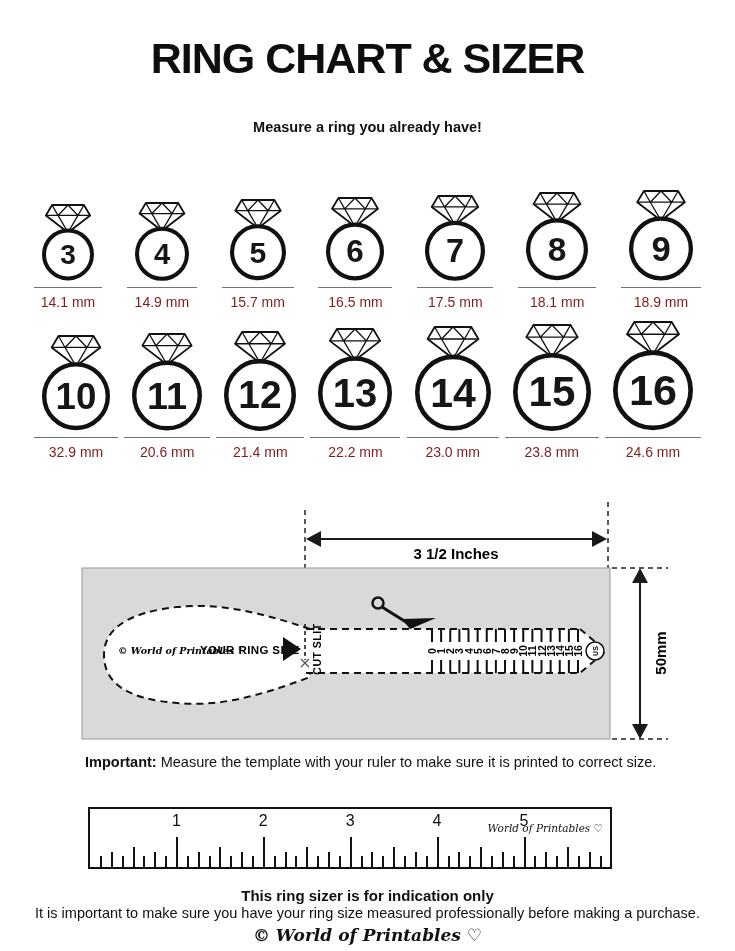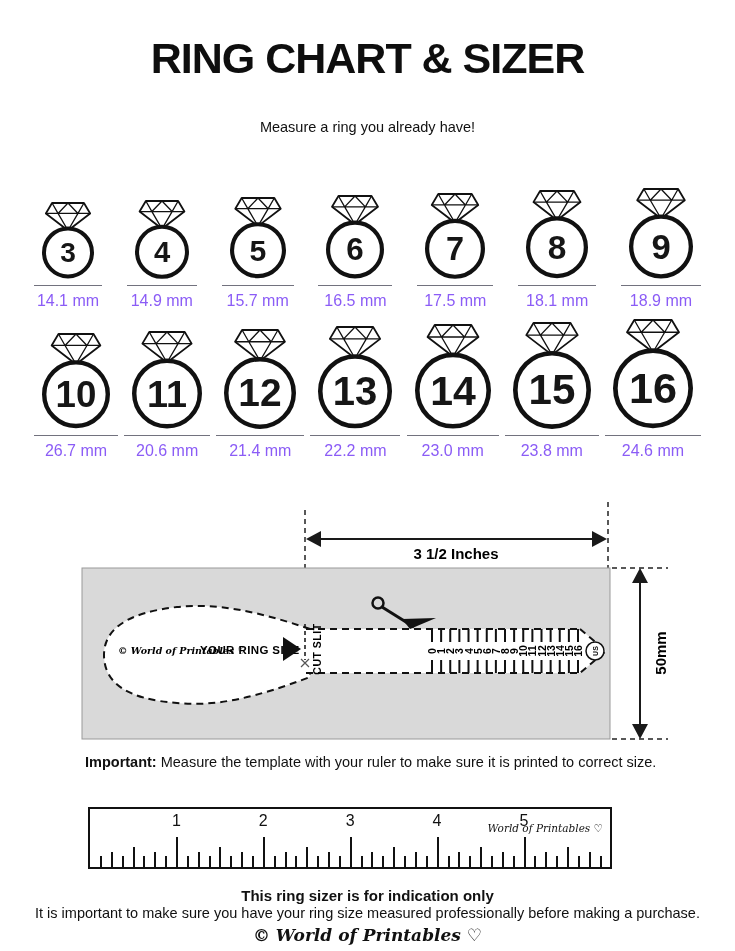--- a/index.html
+++ b/index.html
@@ -3,28 +3,28 @@
 <meta charset="utf-8">
 <style>
   html,body{margin:0;padding:0;background:#fff;}
   .page{position:relative;width:735px;height:951px;background:#fff;overflow:hidden;
         font-family:"Liberation Sans",sans-serif;color:#111;margin-top:12px;}
   .abs{position:absolute;}
   
   .title{top:22px;left:0;width:735px;text-align:center;font-size:43px;font-weight:800;
          letter-spacing:-1px;color:#0e0e0e;}
   .intro{top:105px;left:0;width:735px;text-align:center;font-size:14.5px;line-height:20px;}
-  .intro .lead{font-weight:400;}
+  .intro .lead{font-weight:700;}
   
   .ring-row{left:34px;width:667px;display:flex;justify-content:space-between;align-items:flex-end;}
   .row1{top:170px;height:128px;}
   .row2{top:303px;height:145px;}
   .ring{display:flex;flex-direction:column;align-items:center;}
   .ring-line{height:1px;background:#72727e;margin-top:3px;}
-  .ring-mm{font-size:16px;margin-top:6px;color:#8b5cf6;}
+  .ring-mm{font-size:14px;margin-top:6px;color:#7f1d1d;}
   
   .sizer{top:490px;left:0;}
   svg{font-family:"Liberation Sans",sans-serif;}
   
   .important{top:742px;left:85px;font-size:14.5px;text-align:right;}
   .important b{font-weight:700;}
   
   .ruler{top:795px;left:88px;width:520px;height:58px;border:2px solid #111;background:#fff;}
   .tick{position:absolute;bottom:0;width:2px;background:#111;}
   .ruler-num{position:absolute;top:3px;font-size:16px;color:#111;}
@@ -120,21 +120,21 @@
     </div>
   <div class="abs ring-row row2">
       <div class="ring">
         <svg width="78" height="100" viewBox="0 0 78 100">
           <path d="M21.468,2 L56.532,2 L63.35,13.473720000000002 L39,32.194 L14.649999999999999,13.473720000000002 Z" fill="none" stroke="#111" stroke-width="1.8" stroke-linejoin="round"></path>
           <path d="M14.649999999999999,13.473720000000002 H63.35 M21.468,2 L28.042499999999997,13.473720000000002 L39,2 L49.9575,13.473720000000002 L56.532,2 M28.042499999999997,13.473720000000002 L39,32.194 M49.9575,13.473720000000002 L39,32.194" fill="none" stroke="#111" stroke-width="1.3" stroke-linejoin="round"></path>
           <circle cx="39" cy="62.194" r="31.8" fill="#fff" stroke="#111" stroke-width="4.4"></circle>
           <text x="39" y="62.194" text-anchor="middle" dominant-baseline="central" font-size="36.7" font-weight="700" fill="#161616">10</text>
         </svg>
         <div class="ring-line" style="width: 84px;"></div>
-        <div class="ring-mm">26.7 mm</div>
+        <div class="ring-mm">32.9 mm</div>
       </div>
       <div class="ring">
         <svg width="80" height="102" viewBox="0 0 80 102">
           <path d="M22.27,2 L57.730000000000004,2 L64.625,13.6033 L40,32.535 L15.375,13.6033 Z" fill="none" stroke="#111" stroke-width="1.8" stroke-linejoin="round"></path>
           <path d="M15.375,13.6033 H64.625 M22.27,2 L28.91875,13.6033 L40,2 L51.08125,13.6033 L57.730000000000004,2 M28.91875,13.6033 L40,32.535 M51.08125,13.6033 L40,32.535" fill="none" stroke="#111" stroke-width="1.3" stroke-linejoin="round"></path>
           <circle cx="40" cy="63.535" r="32.775" fill="#fff" stroke="#111" stroke-width="4.45"></circle>
           <text x="40" y="63.535" text-anchor="middle" dominant-baseline="central" font-size="37.8" font-weight="700" fill="#161616">11</text>
         </svg>
         <div class="ring-line" style="width: 86px;"></div>
         <div class="ring-mm">20.6 mm</div>

